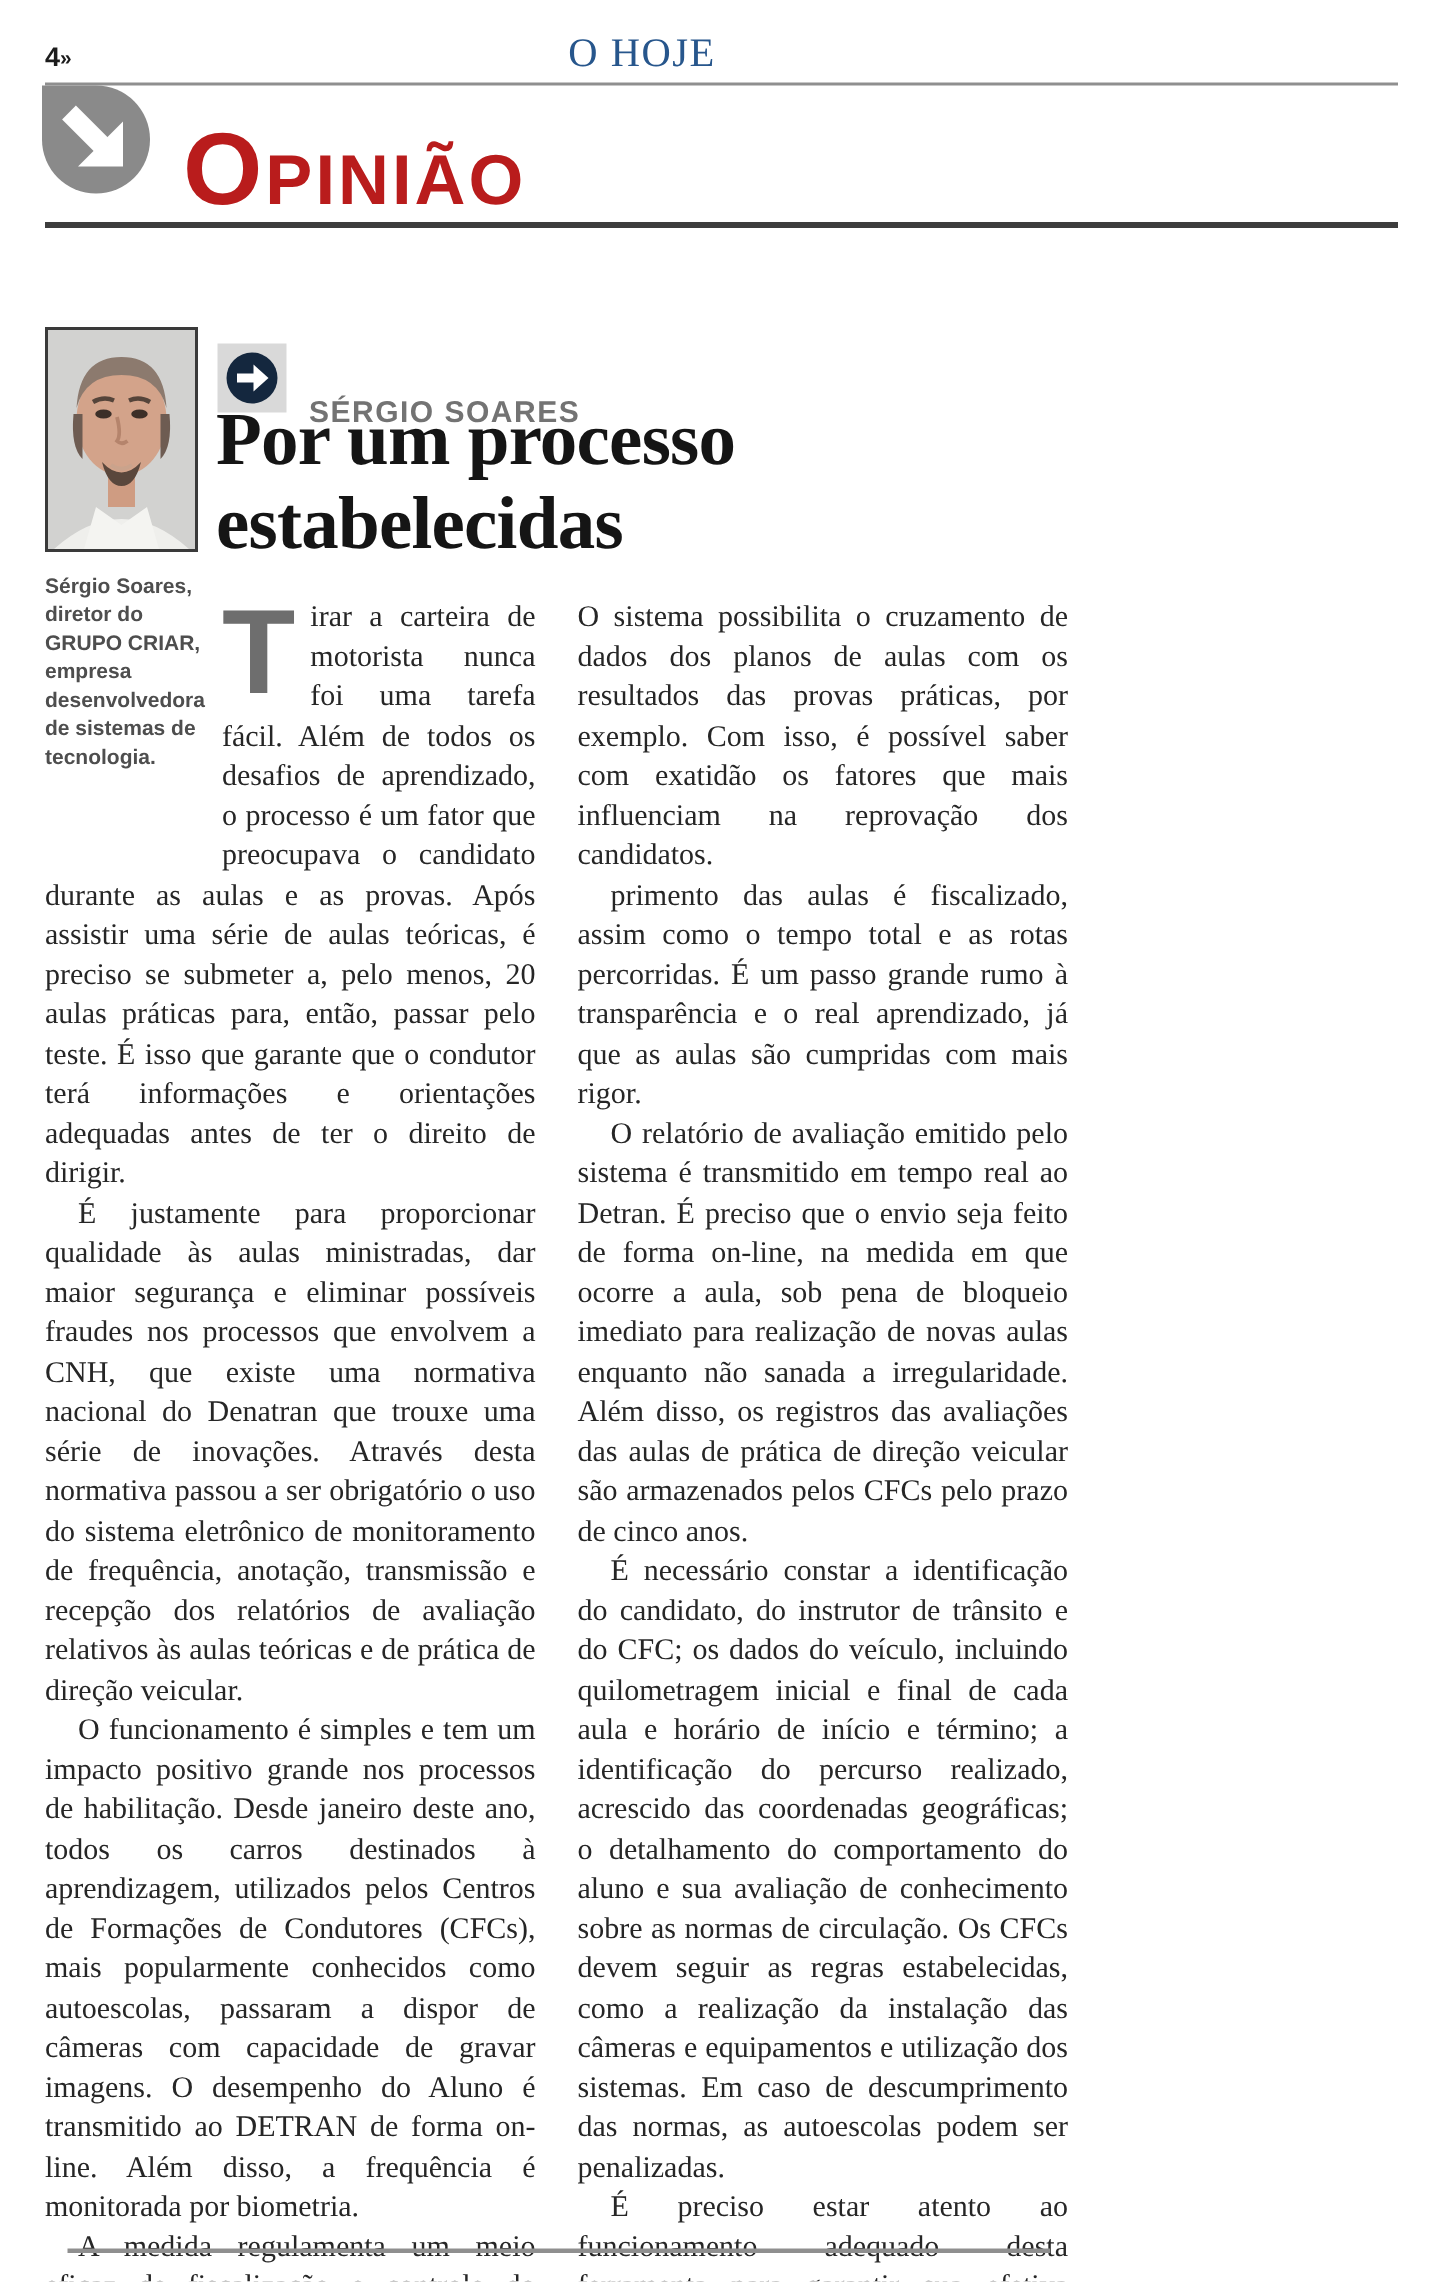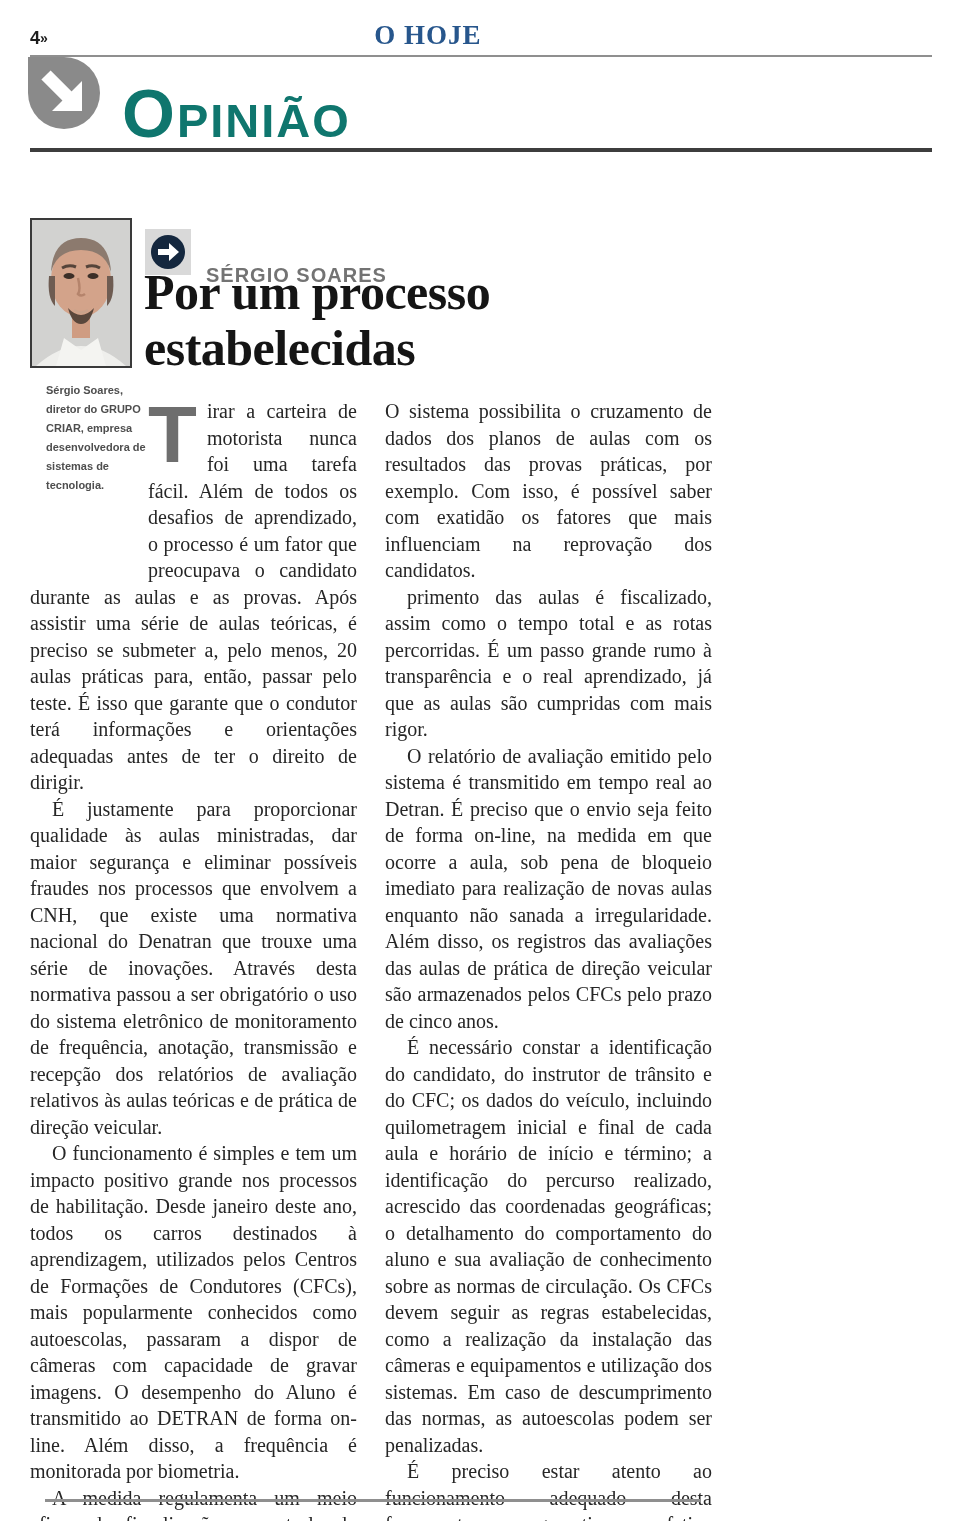--- a/index.html
+++ b/index.html
@@ -3,39 +3,39 @@
 <meta charset="utf-8">
 <style>
   html,body{margin:0;padding:0;background:#fff;}
   .page{position:relative;width:960px;height:1521px;background:#ffffff;overflow:hidden;
         font-family:"Liberation Sans",sans-serif;}
 
   
   .pageno{position:absolute;left:30px;top:28px;font-weight:bold;font-size:18px;color:#1c1c1c;}
   .pageno .marker{font-size:14px;vertical-align:1px;}
   .logo{position:absolute;left:428px;top:20px;transform:translateX(-50%);
-        font-family:"Liberation Serif",serif;font-weight:bold;font-size:27px;
+        font-family:"Liberation Serif",serif;font-weight:normal;font-size:27px;
         color:#27568c;letter-spacing:1px;}
   .edition-date{position:absolute;right:28px;top:29px;font-size:16.5px;color:#2e2e2e;letter-spacing:-0.2px;}
   .rule-thin{position:absolute;left:30px;right:28px;top:55px;height:2px;background:#8f8f8f;}
 
   
   .section-icon{position:absolute;left:28px;top:57px;width:72px;height:72px;background:#8a8a8a;
         border-radius:0 50% 50% 50%;}
   .section-icon svg{width:72px;height:72px;display:block;}
   .section-title{position:absolute;left:122px;top:62px;margin:0;font-weight:bold;font-size:47px;
-        color:#0f766e;letter-spacing:2px;text-transform:uppercase;line-height:1.5;}
+        color:#b91c1c;letter-spacing:2px;text-transform:uppercase;line-height:1.5;}
   .section-title::first-letter{font-size:68px;}
   .rule-thick{position:absolute;left:30px;right:28px;top:148px;height:4px;background:#3d3d3d;}
 
   
   .photo{position:absolute;left:30px;top:218px;width:102px;height:150px;border:2px solid #3a3a3a;
         box-sizing:border-box;background:#d6d6d4;}
   .photo svg{width:100%;height:100%;display:block;}
-  .photo-caption{position:absolute;left:46px;top:381px;width:114px;font-size:11px;font-weight:bold;
+  .photo-caption{position:absolute;left:30px;top:381px;width:114px;font-size:14px;font-weight:bold;
         color:#4e4e4e;line-height:19px;}
 
   
   .byline{position:absolute;left:145px;top:216px;display:flex;align-items:center;gap:15px;}
   .byline-icon{width:46px;height:46px;background:#d9d9d9;display:flex;align-items:center;justify-content:center;}
   .byline-icon svg{width:40px;height:40px;display:block;}
   .byline-name{font-size:20px;font-weight:bold;color:#737373;letter-spacing:1px;margin-top:48px;}
   .headline{position:absolute;left:144px;top:264px;width:580px;margin:0;
         font-family:"Liberation Serif",serif;font-weight:bold;font-size:50px;line-height:56px;
         color:#151515;letter-spacing:-0.5px;}

